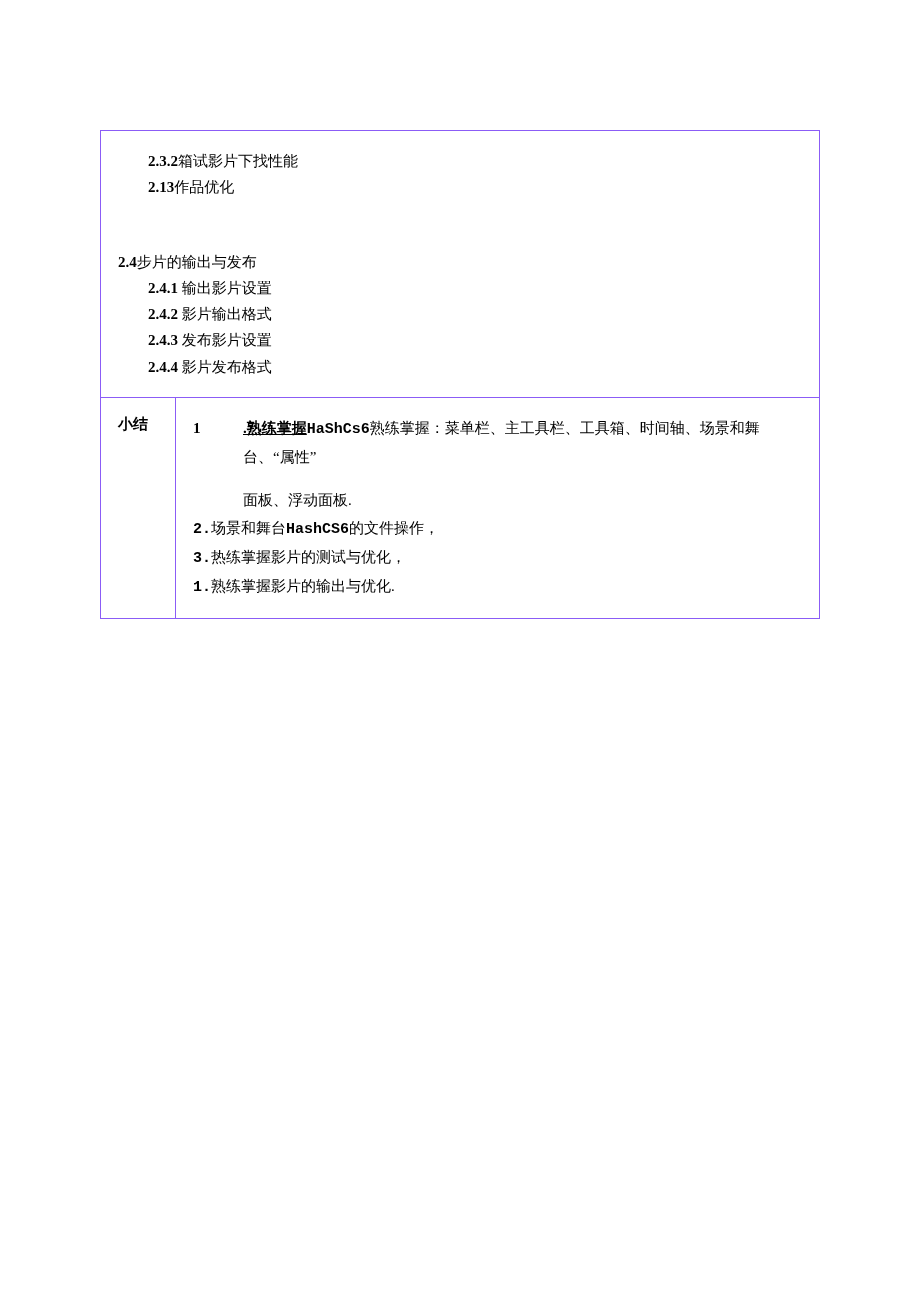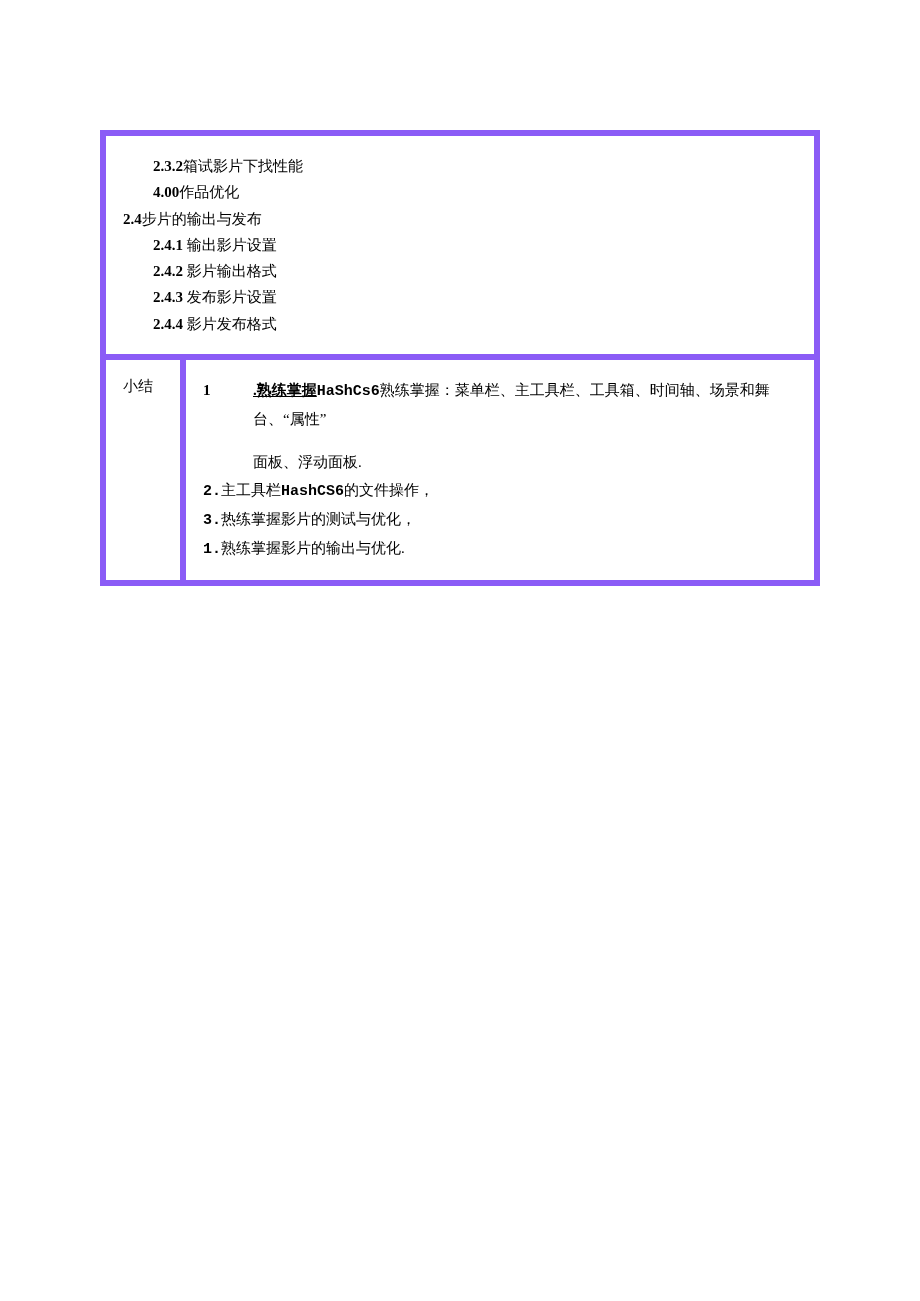--- a/index.html
+++ b/index.html
@@ -12,43 +12,43 @@
     width: 920px;
   }
   .page {
     padding: 130px 100px 0 100px;
   }
   table.outer {
     border-collapse: collapse;
     width: 100%;
   }
   table.outer td {
-    border: 6px solid #8b5cf6;
+    border: 1px solid #8b5cf6;
     vertical-align: top;
     padding: 17px;
   }
   
   .content-cell {
     padding: 6px 8px 6px 0;
   }
   .line {
     line-height: 1.75;
     white-space: nowrap;
   }
   .ind1 { padding-left: 30px; }
-  .ind0 { padding-left: 0px; }
+  .ind0 { padding-left: 0px; margin-top: 48px; }
   .bold { font-weight: bold; }
   .num { font-weight: bold; font-family: "Times New Roman", serif; }
 
   
   td.label-cell {
     width: 40px;
     vertical-align: middle;
     padding: 0 4px;
-    font-weight: normal;
+    font-weight: bold;
   }
   td.summary-cell {
     padding: 6px 8px 2px 4px;
   }
   .sum-line {
     line-height: 1.85;
   }
   .sum-first {
     display: flex;
   }
@@ -72,21 +72,21 @@
 
 <div class="page">
 <table class="outer">
   <tbody>
         <tr>
     <td colspan="2" class="content-cell">
       <div class="line ind1">
         <span class="num">2.3.2</span><span>箱试影片下找性能</span>
       </div>
       <div class="line ind1">
-        <span class="num">4.00</span><span>作品优化</span>
+        <span class="num">2.13</span><span>作品优化</span>
       </div>
       <div class="line ind0">
         <span class="num">2.4</span><span>步片的输出与发布</span>
       </div>
       <div class="line ind1">
         <span class="num">2.4.1</span>&nbsp;<span>输出影片设置</span>
       </div>
       <div class="line ind1">
         <span class="num">2.4.2</span>&nbsp;<span>影片输出格式</span>
       </div>
@@ -104,21 +104,21 @@
     </td>
     <td class="summary-cell">
       <div class="sum-line sum-first">
         <div class="sum-first-num">1</div>
         <div class="sum-first-body"><span class="bold tnr" style="font-family:inherit;font-weight:bold;text-decoration:underline;">.熟练掌握</span><span class="bold tnr">HaShCs6</span><span>熟练掌握：菜单栏、主工具栏、工具箱、时间轴、场景和舞台、“属性”</span></div>
       </div>
       <div class="sum-line sum-indent">
         <span>面板、浮动面板.</span>
       </div>
       <div class="sum-line">
-        <span class="bold tnr">2.</span><span>主工具栏</span><span class="bold tnr">HashCS6</span><span>的文件操作，</span>
+        <span class="bold tnr">2.</span><span>场景和舞台</span><span class="bold tnr">HashCS6</span><span>的文件操作，</span>
       </div>
       <div class="sum-line">
         <span class="bold tnr">3.</span><span>热练掌握影片的测试与优化，</span>
       </div>
       <div class="sum-line">
         <span class="bold tnr">1.</span><span>熟练掌握影片的输出与优化.</span>
       </div>
     </td>
   </tr>
 </tbody>

